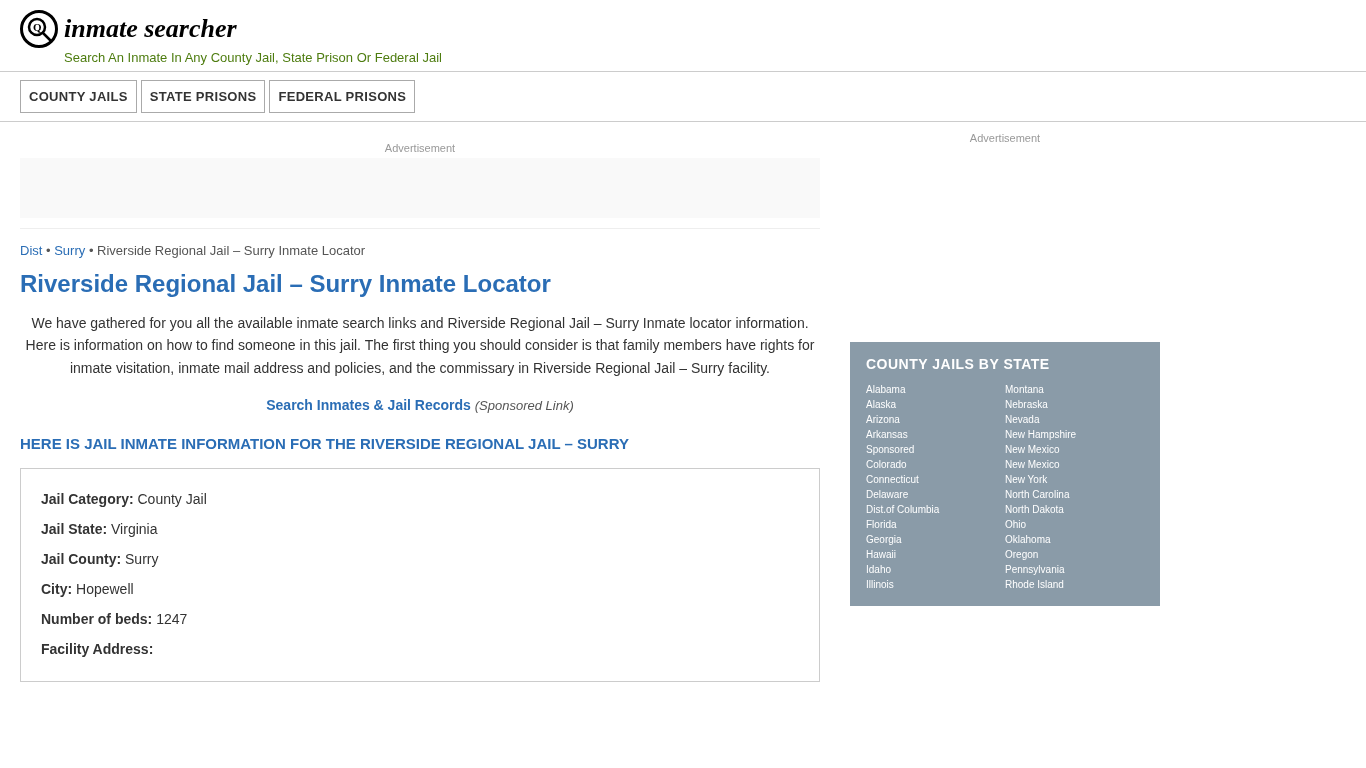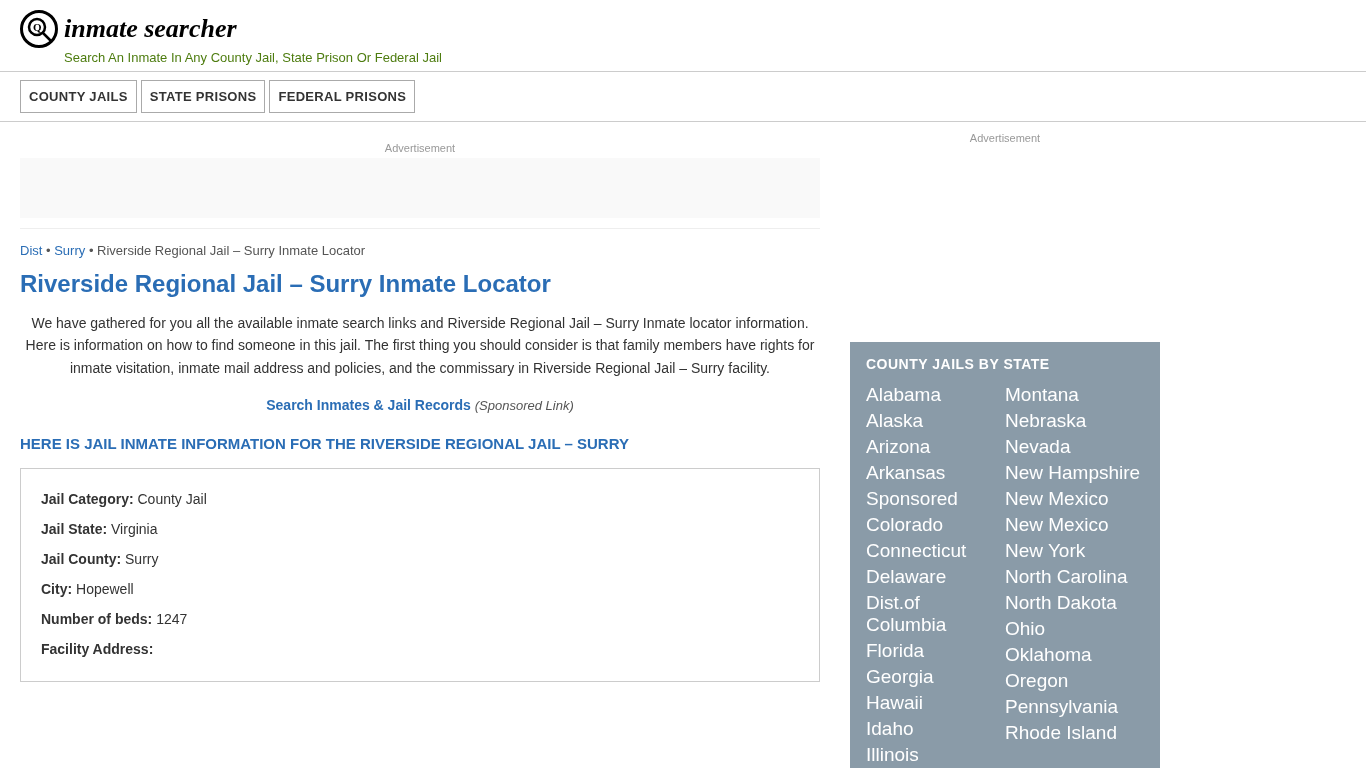--- a/index.html
+++ b/index.html
@@ -62,21 +62,21 @@
     .info-row { margin-bottom: 2px; }
     .info-label { font-weight: bold; }
 
     
     #sidebar-ad { text-align: center; font-size: 11px; color: #999; margin-bottom: 10px; height: 200px; }
     #sidebar-ad-label { margin-bottom: 4px; }
 
     #county-jails-box { background: #8a9ba8; padding: 14px 16px; }
     #county-jails-title { font-size: 14px; font-weight: bold; color: #fff; text-transform: uppercase; margin-bottom: 10px; letter-spacing: 0.5px; }
     #states-grid { display: grid; grid-template-columns: 1fr 1fr; gap: 1px 0; }
-    .state-link { color: #fff; font-size: 19px; text-decoration: none; padding: 2px 0; display: block; }
+    .state-link { color: #fff; font-size: 10px; text-decoration: none; padding: 2px 0; display: block; }
   </style>
 </head>
 <body>
 
 <div id="header">
   <div id="logo-area">
     <div id="logo-icon">
       <svg width="26" height="26" viewBox="0 0 26 26">
         <circle cx="11" cy="11" r="8" fill="none" stroke="#000" stroke-width="2.5"></circle>
         <line x1="17" y1="17" x2="24" y2="24" stroke="#000" stroke-width="2.5" stroke-linecap="round"></line>

